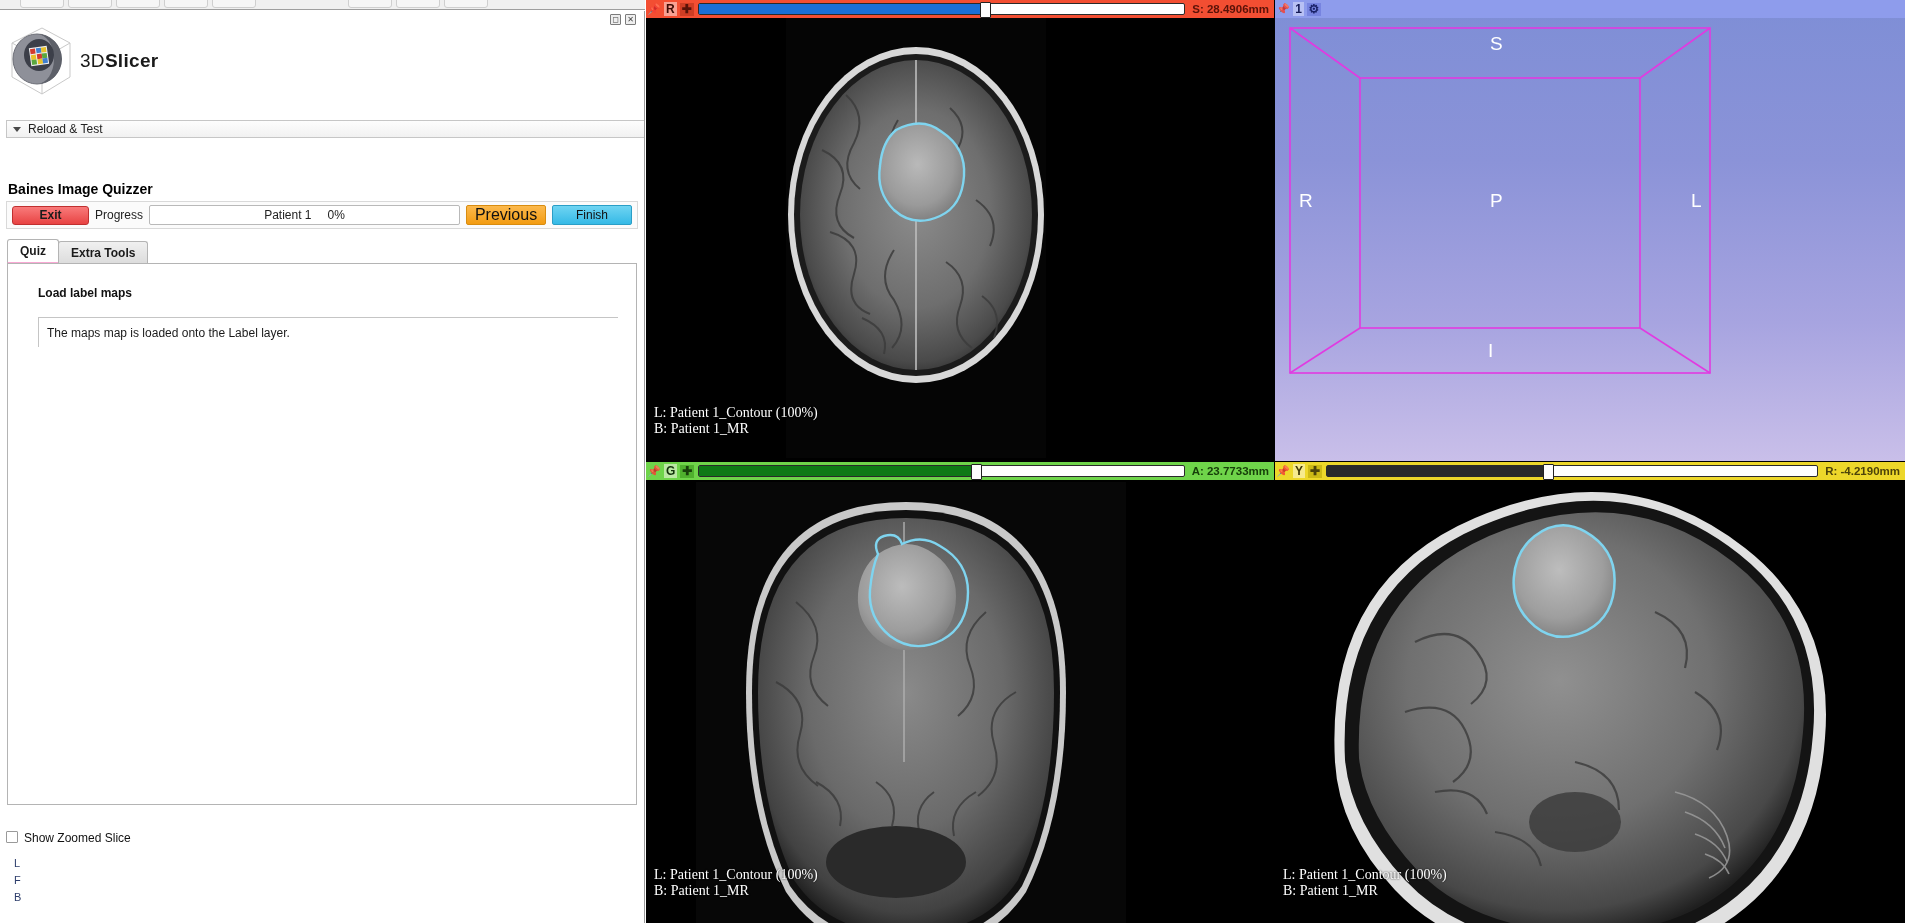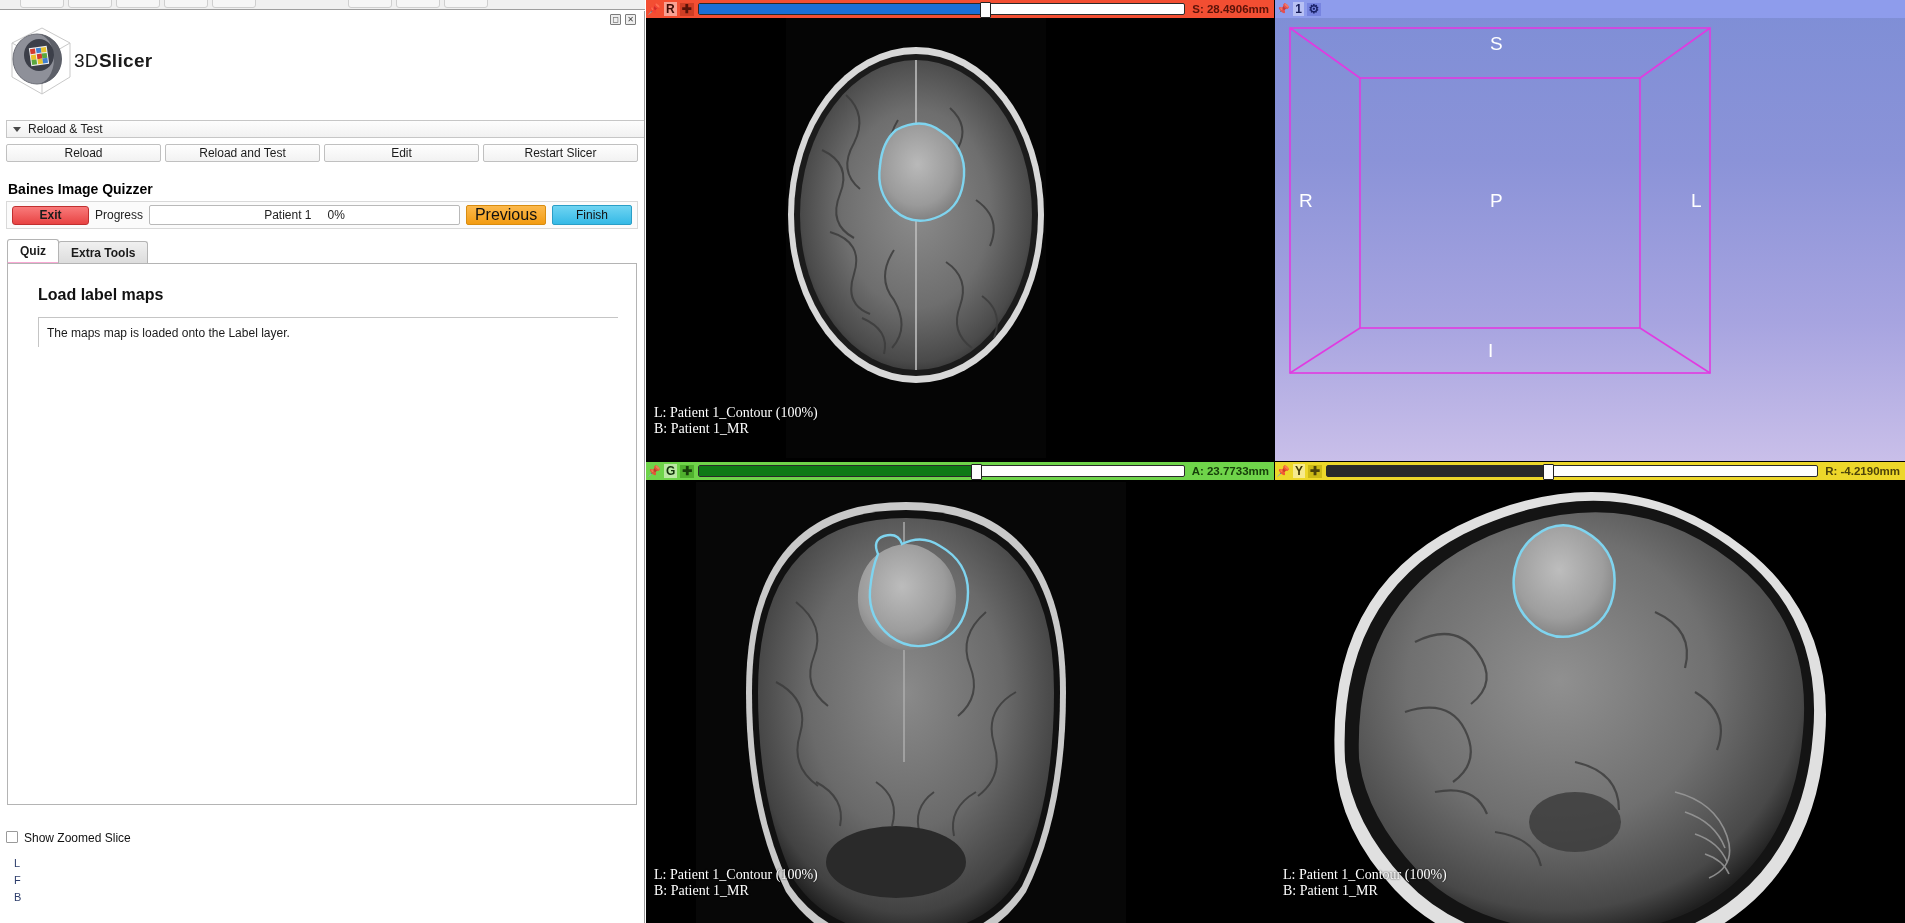--- a/index.html
+++ b/index.html
@@ -37,21 +37,21 @@
   .mini-icon {
     width: 11px; height: 11px; border: 1px solid #7b7b7b;
     background: #eeeeee; border-radius: 1px;
     display: flex; align-items: center; justify-content: center;
     font-size: 8px; line-height: 1; color: #444; cursor: pointer;
   }
 
   
   .logo-row {
     position: absolute; top: 14px; left: 8px;
-    display: flex; align-items: center; 
+    display: flex; align-items: center; gap: 6px;
   }
   .logo-mark { width: 66px; height: 72px; }
   .logo-text { font-size: 19px; color: #1a1a1a; letter-spacing: .3px; }
   .logo-text b { font-weight: 700; }
 
   
   .section-header {
     position: absolute; left: 6px; width: 751px; height: 18px;
     background: linear-gradient(#fdfdfd, #f1f1f1);
     border: 1px solid #c6c6c6;
@@ -129,21 +129,21 @@
     margin-right: -1px;
   }
   .tab.active { background: #ffffff; height: 25px; border-bottom: 2px solid #f9a8d4; }
 
   .tab-pane {
     position: absolute; left: 7px; top: 252px; width: 630px; height: 542px;
     background: #ffffff; border: 1px solid #b4b4b4;
   }
   .q-title {
     position: absolute; left: 30px; top: 22px;
-    font-size: 16px; font-weight: 700; color: #111;
+    font-size: 12px; font-weight: 700; color: #111;
   }
   .q-box {
     position: absolute; left: 30px; top: 53px; width: 580px; height: 30px;
     border: 1px solid #c5c5c5; border-right: none; border-bottom: none;
     background: #fff;
     display: flex; align-items: center; padding-left: 8px;
     font-size: 12px; color: #1a1a1a;
   }
 
   
@@ -277,26 +277,20 @@
         </g>
       </svg>
       <div class="logo-text"><span>3D</span><b>Slicer</b></div>
     </div>
 
     <div class="section-header" style="top:109px">
       <span class="tri-down"></span>
       <span>Reload &amp; Test</span>
     </div>
 
-    <div class="btn-row">
-      <div class="qbtn">Reload</div>
-      <div class="qbtn">Reload and Test</div>
-      <div class="qbtn">Edit</div>
-      <div class="qbtn">Restart Slicer</div>
-    </div>
 
     <div class="module-title">Baines Image Quizzer</div>
 
     <div class="quiz-ctl">
       <div class="exit-btn">Exit</div>
       <div class="prog-label">Progress</div>
       <div class="prog-bar">
         <span>Patient 1</span>
         <span>0%</span>
       </div>

